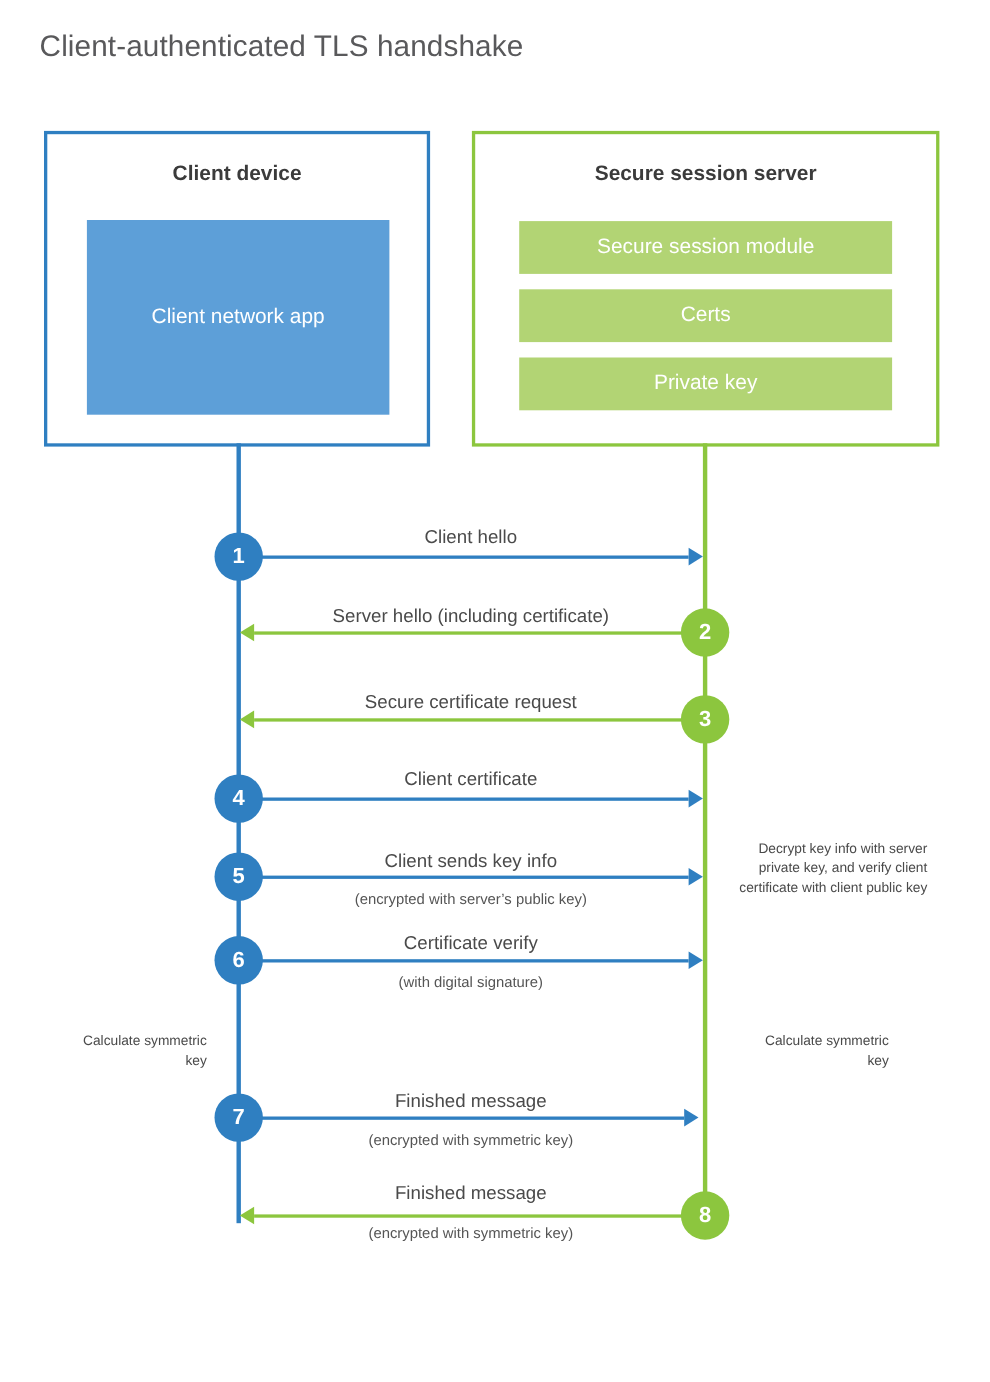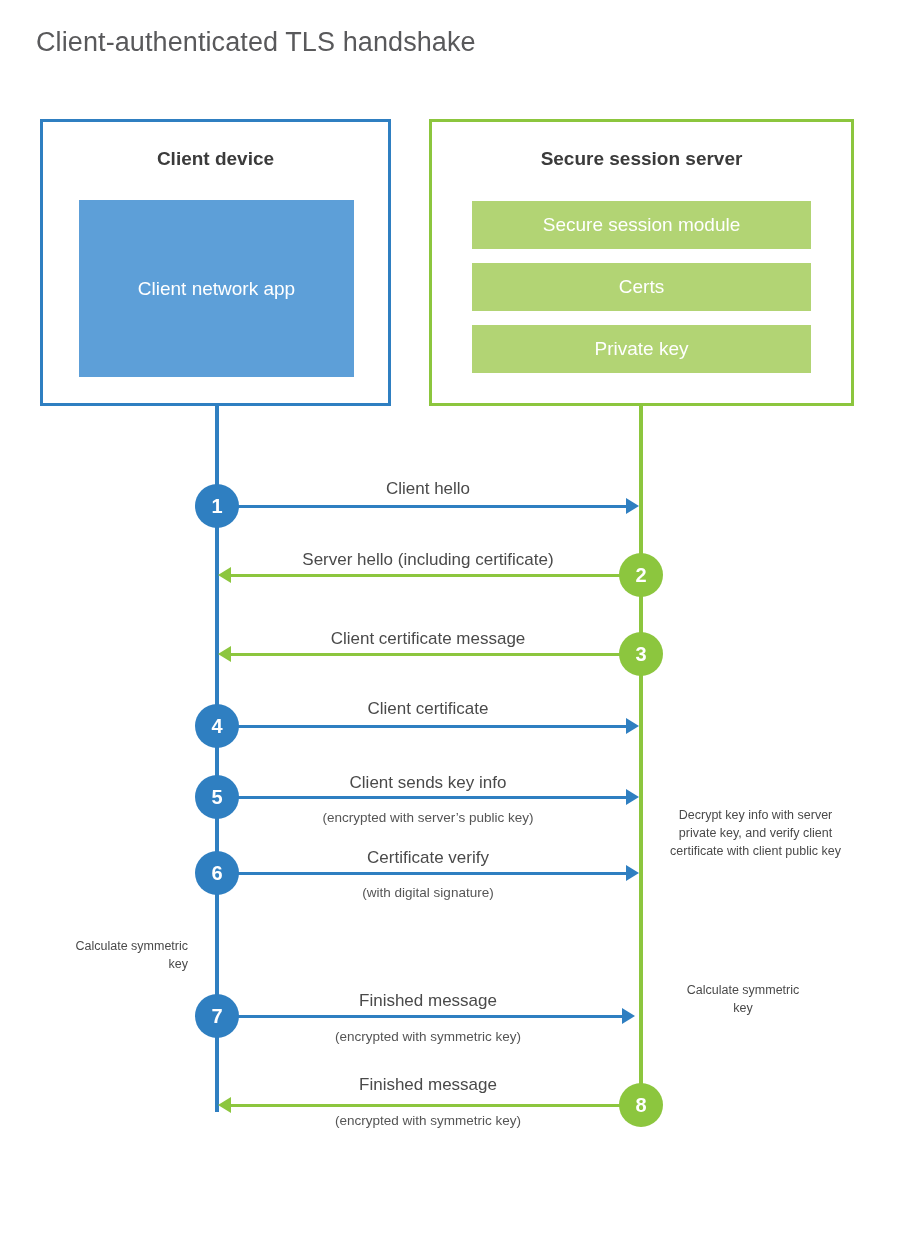--- a/index.html
+++ b/index.html
@@ -178,21 +178,21 @@
   }
 
   
   .side-note {
     position: absolute;
     font-size: 12.5px;
     line-height: 1.45;
     color: #4a4a4a;
   }
   .side-note.right-align { text-align: right; }
-  .side-note.left-align  { text-align: center; margin-top: 44px; }
+  .side-note.left-align  { text-align: right; }
 </style>
 </head>
 <body>
 
 <div id="diagram">
 
   <div class="title">Client-authenticated TLS handshake</div>
 
   <div class="party-box server">
     <div class="party-title">Secure session server</div>
@@ -214,21 +214,21 @@
   <div class="msg-label" style="left:428px; top:479px;">Client hello</div>
   <div class="arrow-line to-right" style="left:219px; top:505px; width:407px;"></div>
   <div class="arrow-head right" style="left:626px; top:498px;"></div>
   <div class="step-circle blue" style="left:195px; top:484px;">1</div>
 
   <div class="msg-label" style="left:428px; top:550px;text-align:right;">Server hello (including certificate)</div>
   <div class="arrow-line to-left" style="left:231px; top:574px; width:410px;"></div>
   <div class="arrow-head left" style="left:218px; top:567px;"></div>
   <div class="step-circle green" style="left:619px; top:553px;">2</div>
 
-  <div class="msg-label" style="left:428px; top:629px;">Client certificate message</div>
+  <div class="msg-label" style="left:428px; top:629px;">Secure certificate request</div>
   <div class="arrow-line to-left" style="left:231px; top:653px; width:410px;"></div>
   <div class="arrow-head left" style="left:218px; top:646px;"></div>
   <div class="step-circle green" style="left:619px; top:632px;">3</div>
 
   <div class="msg-label" style="left:428px; top:699px;">Client certificate</div>
   <div class="arrow-line to-right" style="left:219px; top:725px; width:407px;"></div>
   <div class="arrow-head right" style="left:626px; top:718px;"></div>
   <div class="step-circle blue" style="left:195px; top:704px;">4</div>
 
   <div class="msg-label" style="left:428px; top:773px;">Client sends key info</div>

